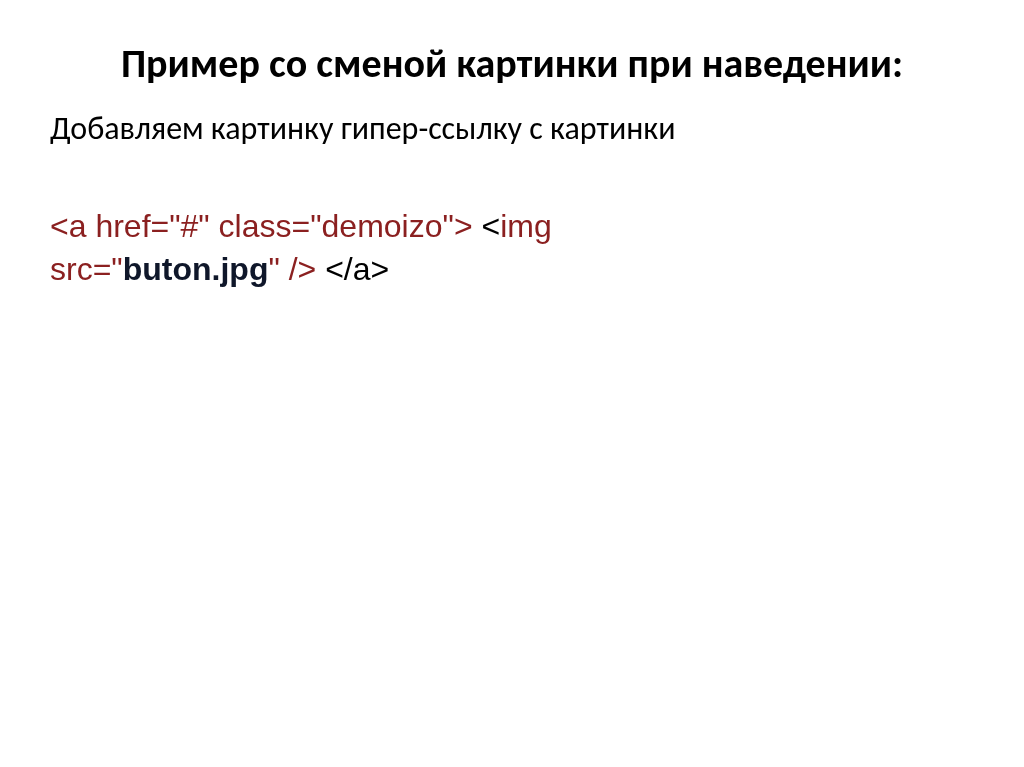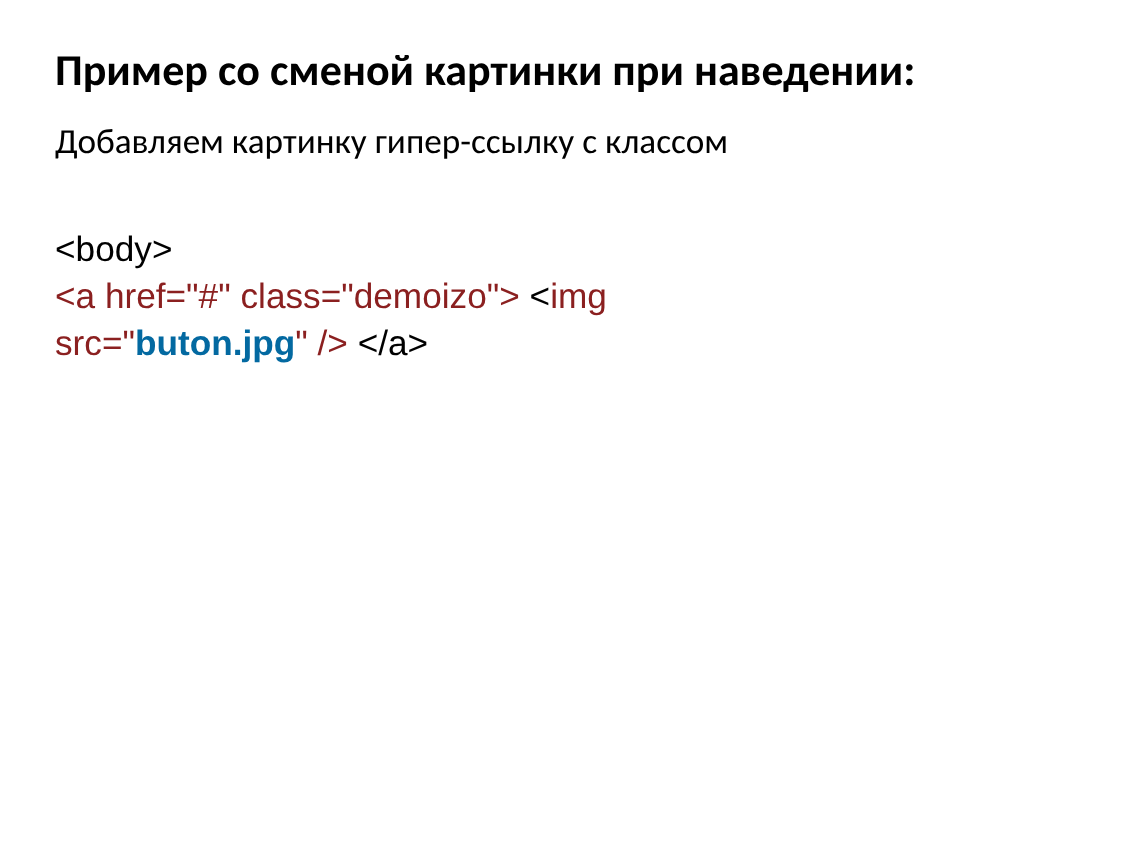--- a/index.html
+++ b/index.html
@@ -10,21 +10,21 @@
     body {
       width: 1024px;
       height: 767px;
       background: #ffffff;
       font-family: Calibri, Arial, sans-serif;
       padding: 40px 50px;
     }
     .title {
       font-size: 40px;
       font-weight: bold;
-      text-align: left;
+      text-align: center;
       color: #000;
       line-height: 1.2;
       margin-bottom: 20px;
     }
     .description {
       font-size: 32px;
       color: #000;
       line-height: 1.3;
       margin-bottom: 10px;
       padding-left: 0;
@@ -42,38 +42,37 @@
       padding-left: 0;
       margin-top: 55px;
     }
     .code-line {
       color: #000;
     }
     .code-red {
       color: #8B2020;
     }
     .code-red-bold {
-      color: #0369a1;
+      color: #0f172a;
       font-weight: bold;
     }
     .spacer {
       height: 55px;
     }
   </style>
 </head>
 <body>
 
 <div class="title">Пример со сменой картинки при наведении:</div>
 
 <div class="description">
-  <span>Добавляем картинку гипер-ссылку с классом </span><br>
+  <span>Добавляем картинку гипер-ссылку с картинки </span><br>
 </div>
 
 <div class="code-block">
-  <div class="code-line">&lt;body&gt;</div>
   <div class="code-line">
     <span class="code-red">&lt;a href="#" class="demoizo"&gt;</span><span> &lt;</span><span class="code-red">img </span>
   </div>
   <div class="code-line">
     <span class="code-red">src="</span><span class="code-red-bold">buton.jpg</span><span class="code-red">" /&gt;</span><span> &lt;/a&gt;</span>
   </div>
   <div class="spacer"></div>
 </div>
 
 </body></html>

